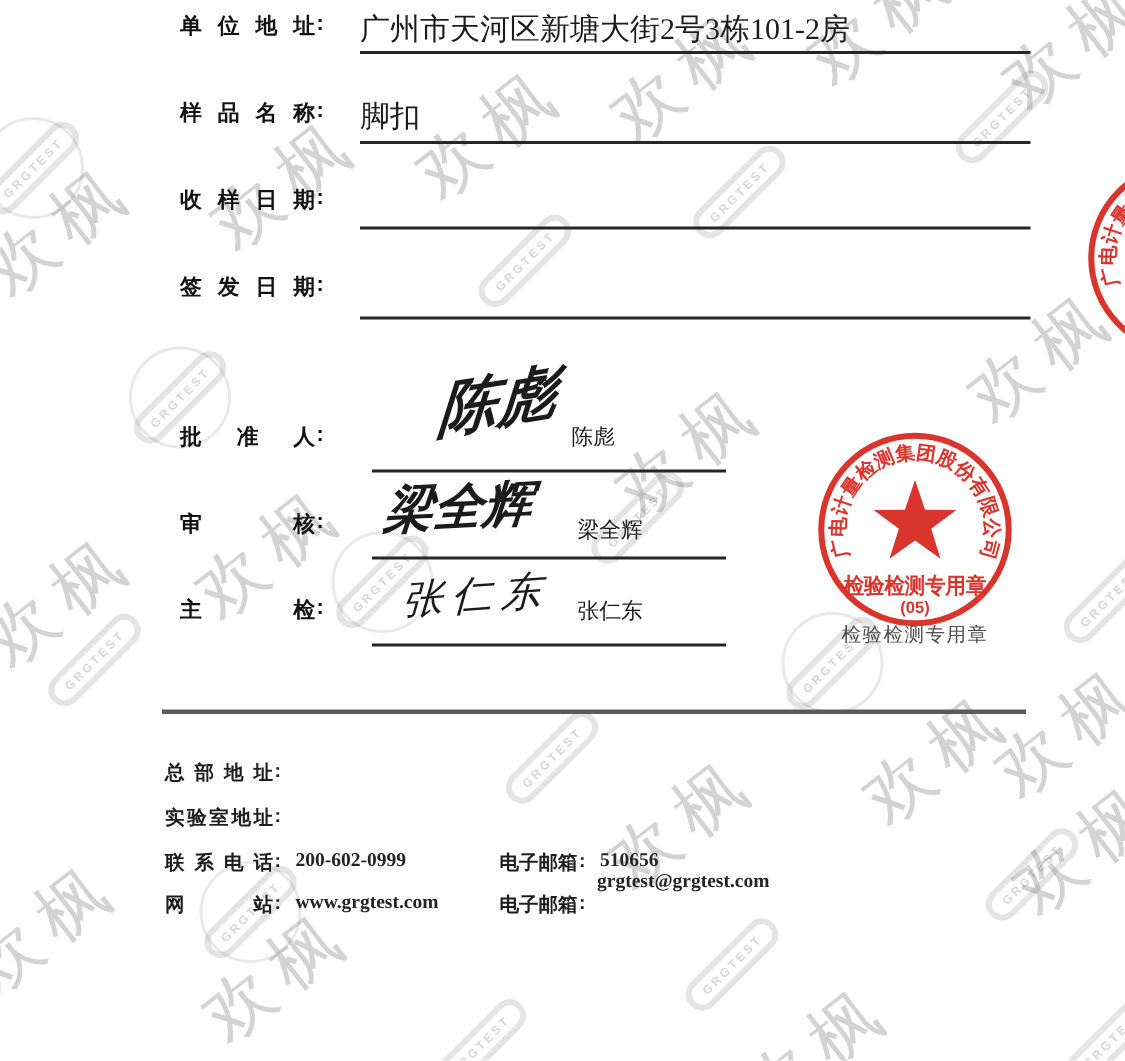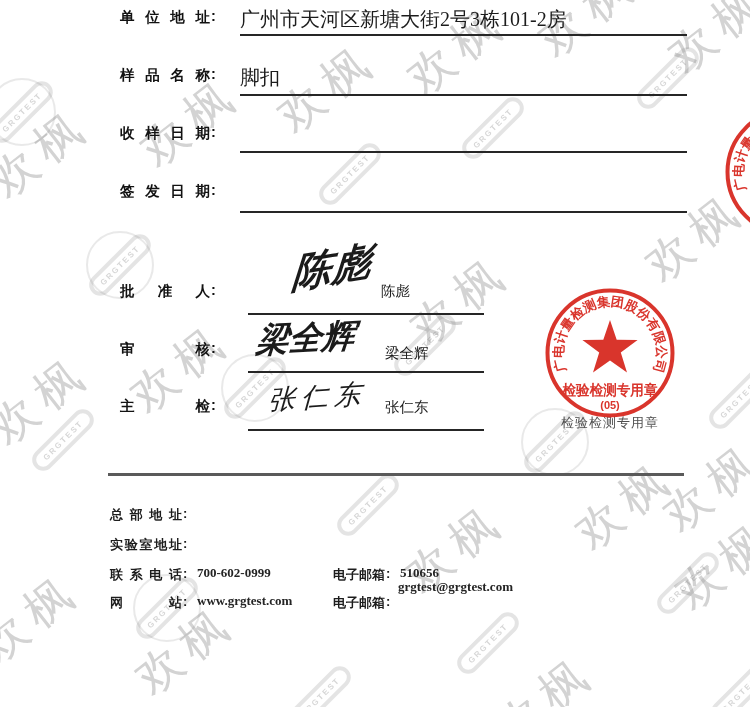--- a/index.html
+++ b/index.html
@@ -224,21 +224,21 @@
 
     <div class="flabel" style="left:110px;top:566px">
       <span class="jchars jw72">
           <span>联</span>
           <span>系</span>
           <span>电</span>
           <span>话</span>
         </span>
         <span class="colon">:</span>
     </div>
-    <div class="fval" style="left:197px;top:565px">700-602-0999</div>
+    <div class="fval" style="left:197px;top:565px">200-602-0999</div>
     <div class="flabel" style="left:333px;top:566px">
       <span>电子邮箱</span>
         <span class="colon">:</span>
     </div>
     <div class="fval" style="left:400px;top:565px">510656</div>
 
     <div class="flabel" style="left:110px;top:594px">
       <span class="jchars jw72">
           <span>网</span>
           <span>站</span>

